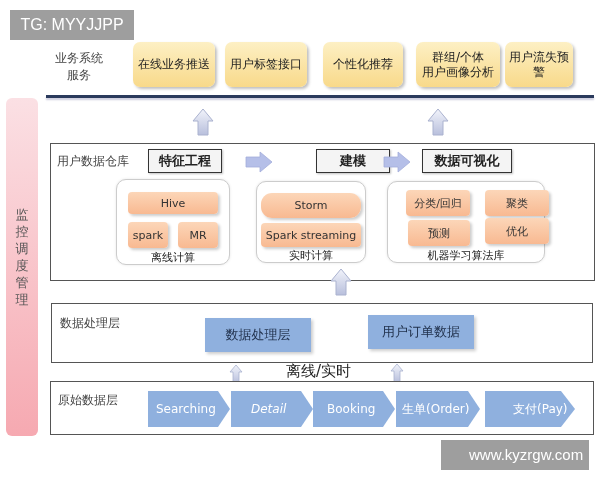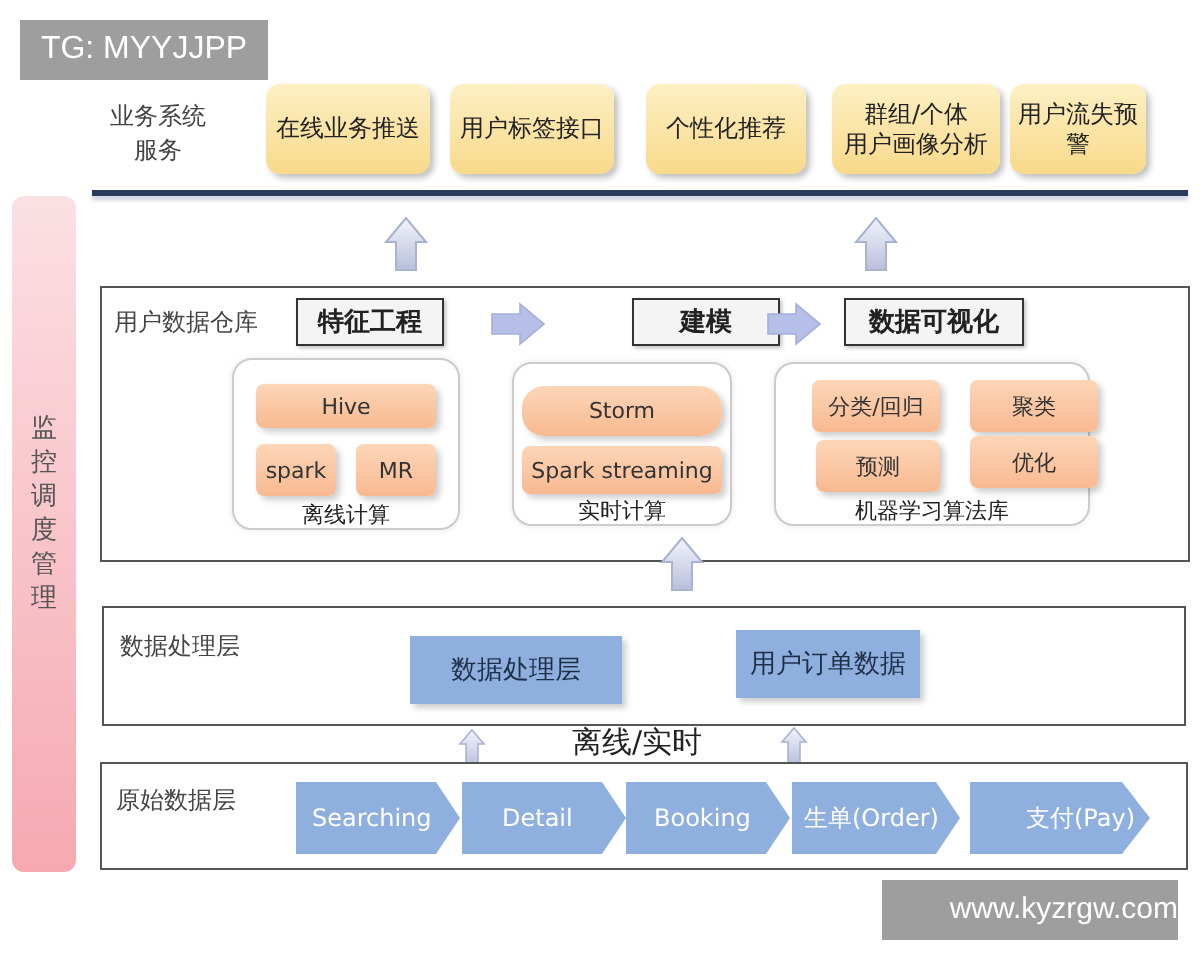--- a/index.html
+++ b/index.html
@@ -4,21 +4,21 @@
 <style>
   * { box-sizing: border-box; margin: 0; padding: 0; }
   html, body { width: 600px; height: 480px; background: #ffffff; overflow: hidden; }
   body { position: relative; font-family: "DejaVu Sans", "Liberation Sans", sans-serif; color: #333; }
 
   .abs { position: absolute; }
 
   .wm-top { left: 10px; top: 10px; width: 124px; height: 30px; background: #9e9e9e; color: #fff;
     font-family: "Liberation Sans", sans-serif; font-size: 16px; line-height: 30px; text-align: center; }
   .wm-bottom { left: 441px; top: 440px; width: 148px; height: 30px; background: #9e9e9e; color: #fff;
-    font-family: "Liberation Sans", sans-serif; font-size: 15px; line-height: 30px; text-align: right; }
+    font-family: "Liberation Sans", sans-serif; font-size: 15px; line-height: 30px; text-align: left; padding-left: 28px; }
 
   .biz-label { left: 50px; top: 50px; width: 58px; font-size: 12px; line-height: 17px; color: #444; text-align: center; }
 
   .biz-box { top: 42px; height: 45px; border-radius: 7px;
     background: linear-gradient(#fdf0c4, #f8d98a);
     box-shadow: 2px 2px 3px rgba(0,0,0,0.25);
     font-size: 12px; color: #222; display: flex; align-items: center; justify-content: center;
     text-align: center; line-height: 15px; }
 
   .top-line { left: 46px; top: 95px; width: 548px; height: 3px; background: #2b3a5c; box-shadow: 0 2px 2px #ccd; }
@@ -143,41 +143,41 @@
 <div class="abs chip" style="left:485px;top:218px;width:64px;height:26px;">优化</div>
 <div class="abs group-cap" style="left:387px;top:248px;width:158px;">机器学习算法库</div>
 
 <svg class="abs up-arrow" style="left:330px;top:268px;" viewBox="0 0 22 28">
   <polygon points="11,1 21,13 16,13 16,27 6,27 6,13 1,13" fill="url(#ag)" stroke="#aab2cf" stroke-width="1"></polygon>
 </svg>
 
 <div class="abs panel panel-proc"></div>
 <div class="abs panel-label" style="left:60px;top:315px;">数据处理层</div>
 <div class="abs data-box" style="left:205px;top:318px;width:106px;">数据处理层</div>
-<div class="abs data-box" style="left:368px;top:315px;width:92px;">用户订单数据</div>
+<div class="abs data-box" style="left:368px;top:315px;width:106px;">用户订单数据</div>
 
 <svg class="abs" style="left:229px;top:364px;" width="14" height="20" viewBox="0 0 14 20">
   <polygon points="7,1 13,8 10,8 10,19 4,19 4,8 1,8" fill="url(#ag)" stroke="#aab2cf" stroke-width="0.8"></polygon>
 </svg>
 <svg class="abs" style="left:390px;top:363px;" width="14" height="20" viewBox="0 0 14 20">
   <polygon points="7,1 13,8 10,8 10,19 4,19 4,8 1,8" fill="url(#ag)" stroke="#aab2cf" stroke-width="0.8"></polygon>
 </svg>
 
 <div class="abs mid-label">离线/实时</div>
 
 <div class="abs panel panel-raw"></div>
 <div class="abs panel-label" style="left:58px;top:392px;">原始数据层</div>
 
 <div class="abs flow-step" style="left:148px;width:82px;">
   <svg width="82" height="36" viewBox="0 0 82 36">
       <polygon points="0,0 70,0 82,18 70,36 0,36" fill="#8fb0de"></polygon>
     </svg>
   <span>Searching</span>
 </div>
-<div class="abs flow-step" style="left:231px;width:82px;padding-left:20px;">
+<div class="abs flow-step" style="left:231px;width:82px;padding-left:20px;font-style:italic;">
   <svg width="82" height="36" viewBox="0 0 82 36">
       <polygon points="0,0 70,0 82,18 70,36 0,36" fill="#8fb0de"></polygon>
     </svg>
   <span>Detail</span>
 </div>
 <div class="abs flow-step" style="left:313px;width:82px;padding-left:14px;">
   <svg width="82" height="36" viewBox="0 0 82 36">
       <polygon points="0,0 70,0 82,18 70,36 0,36" fill="#8fb0de"></polygon>
     </svg>
   <span>Booking</span>

